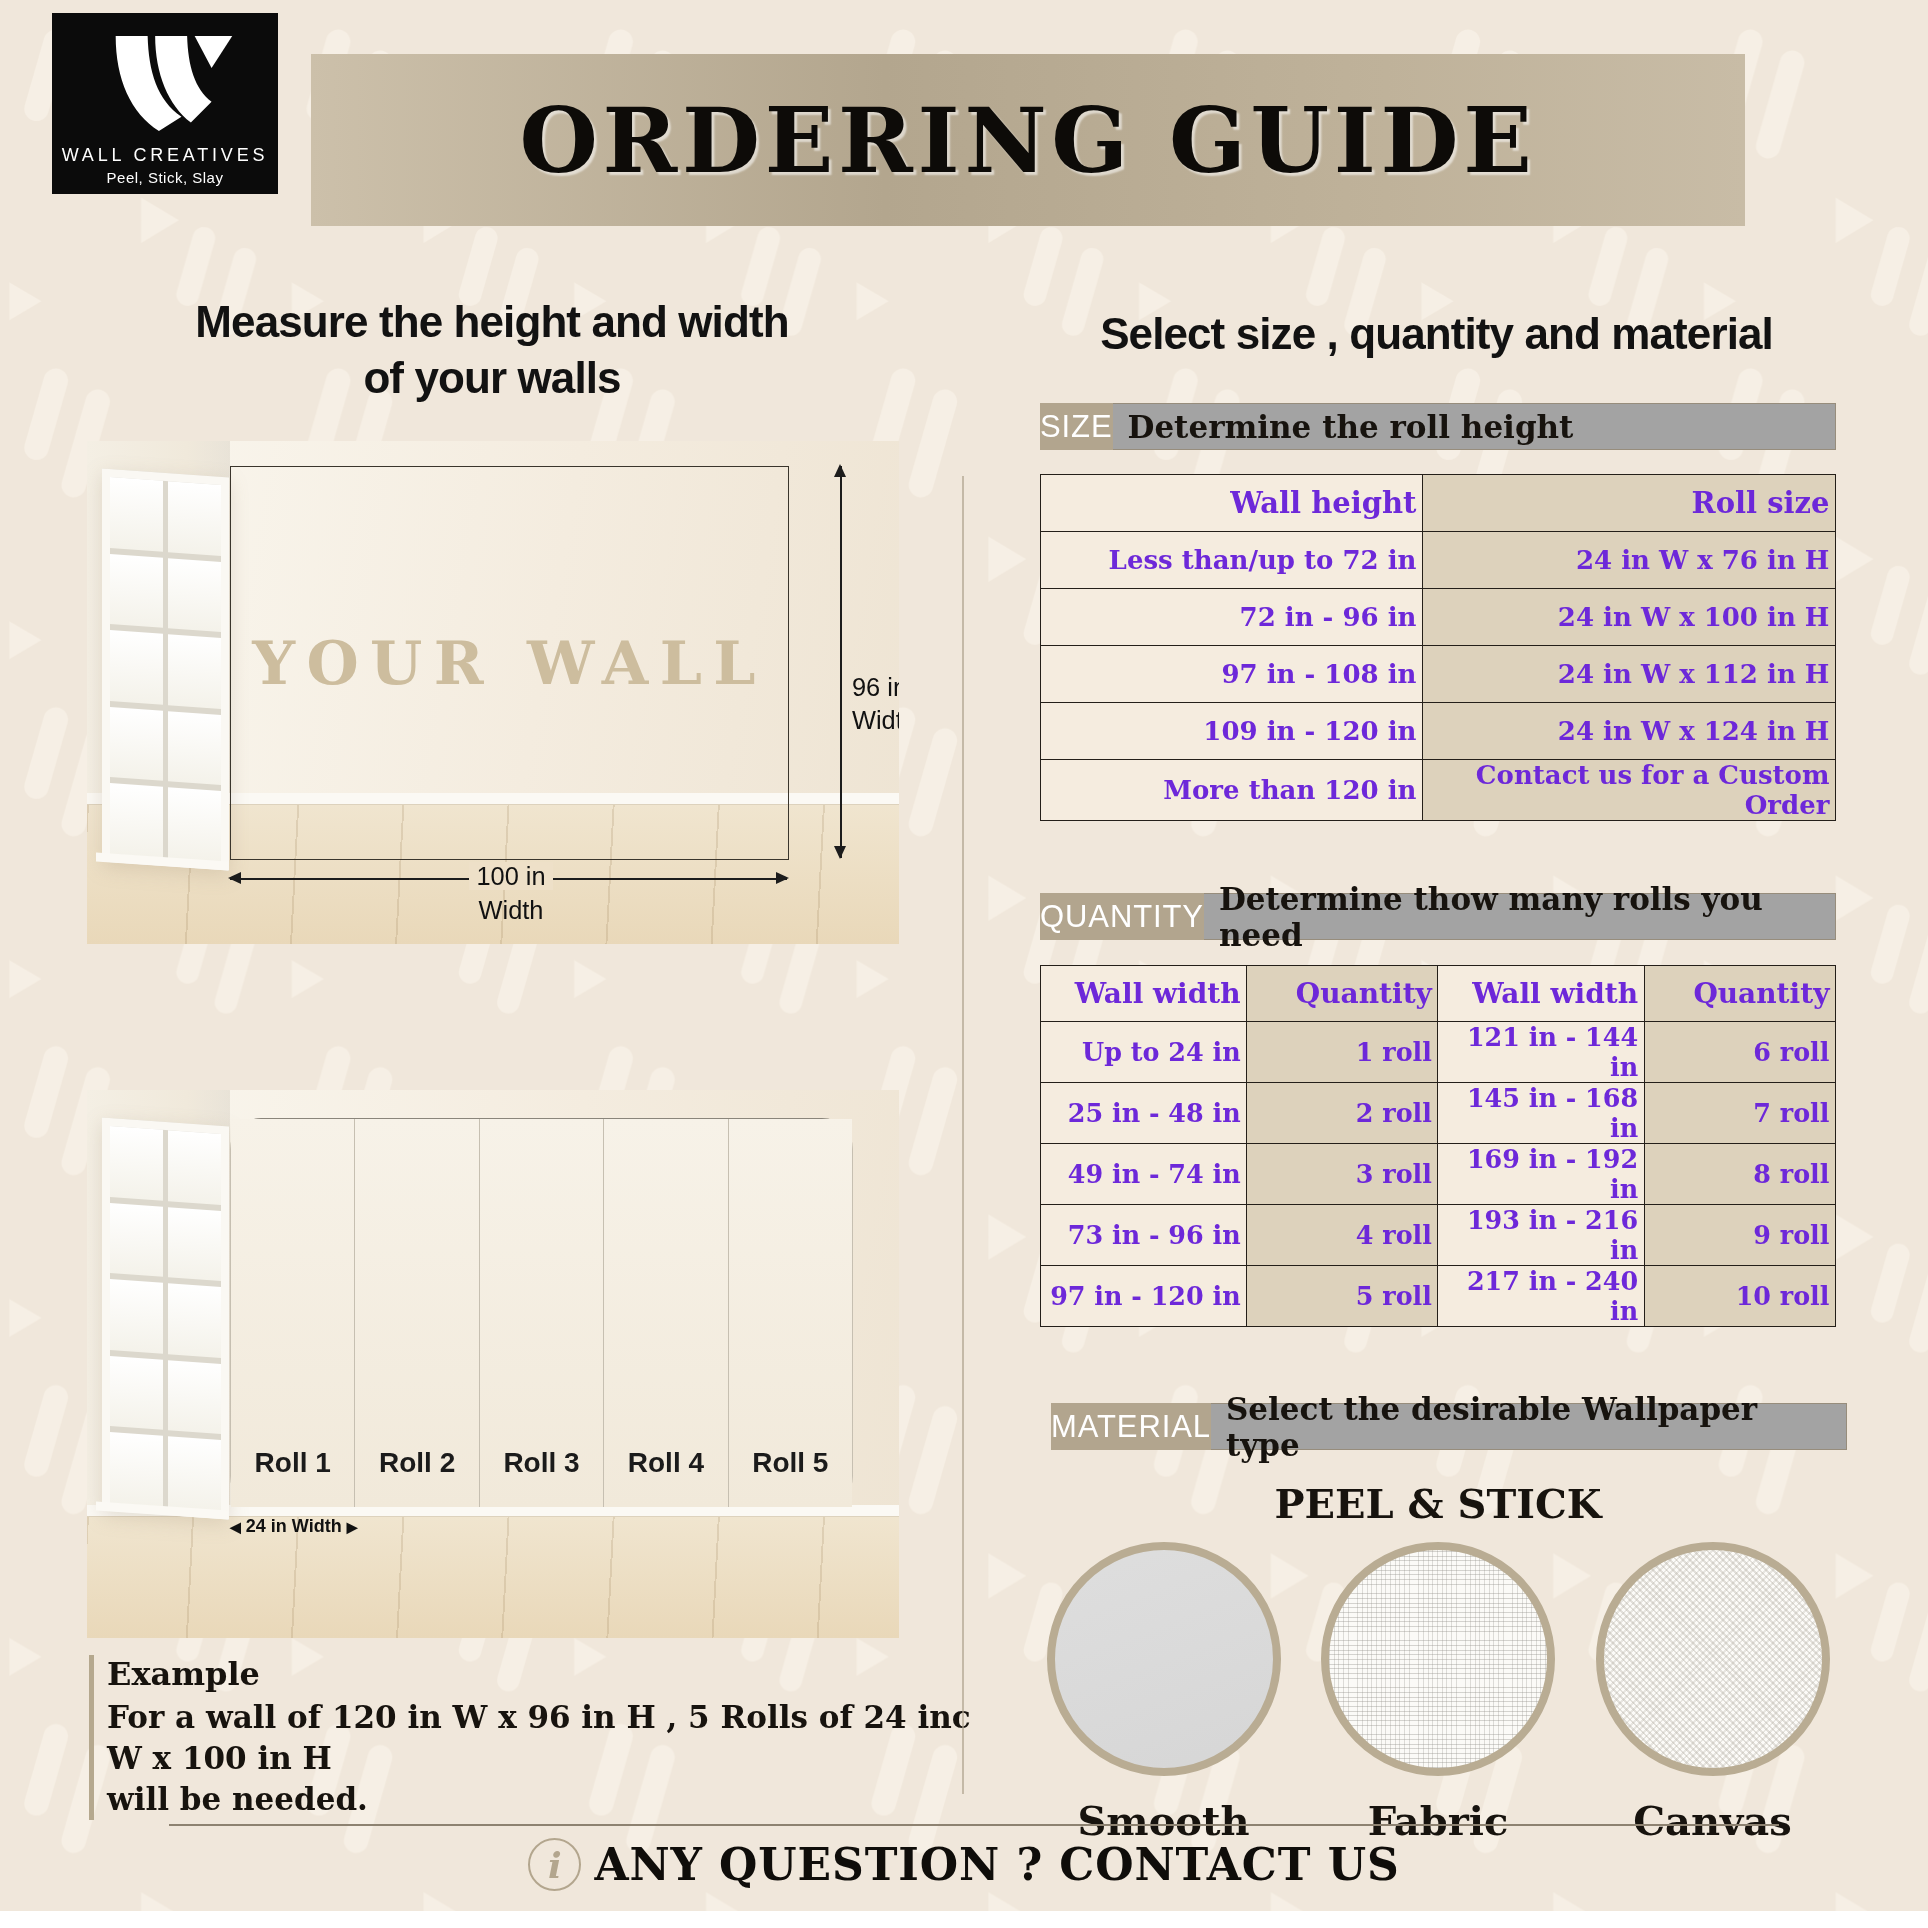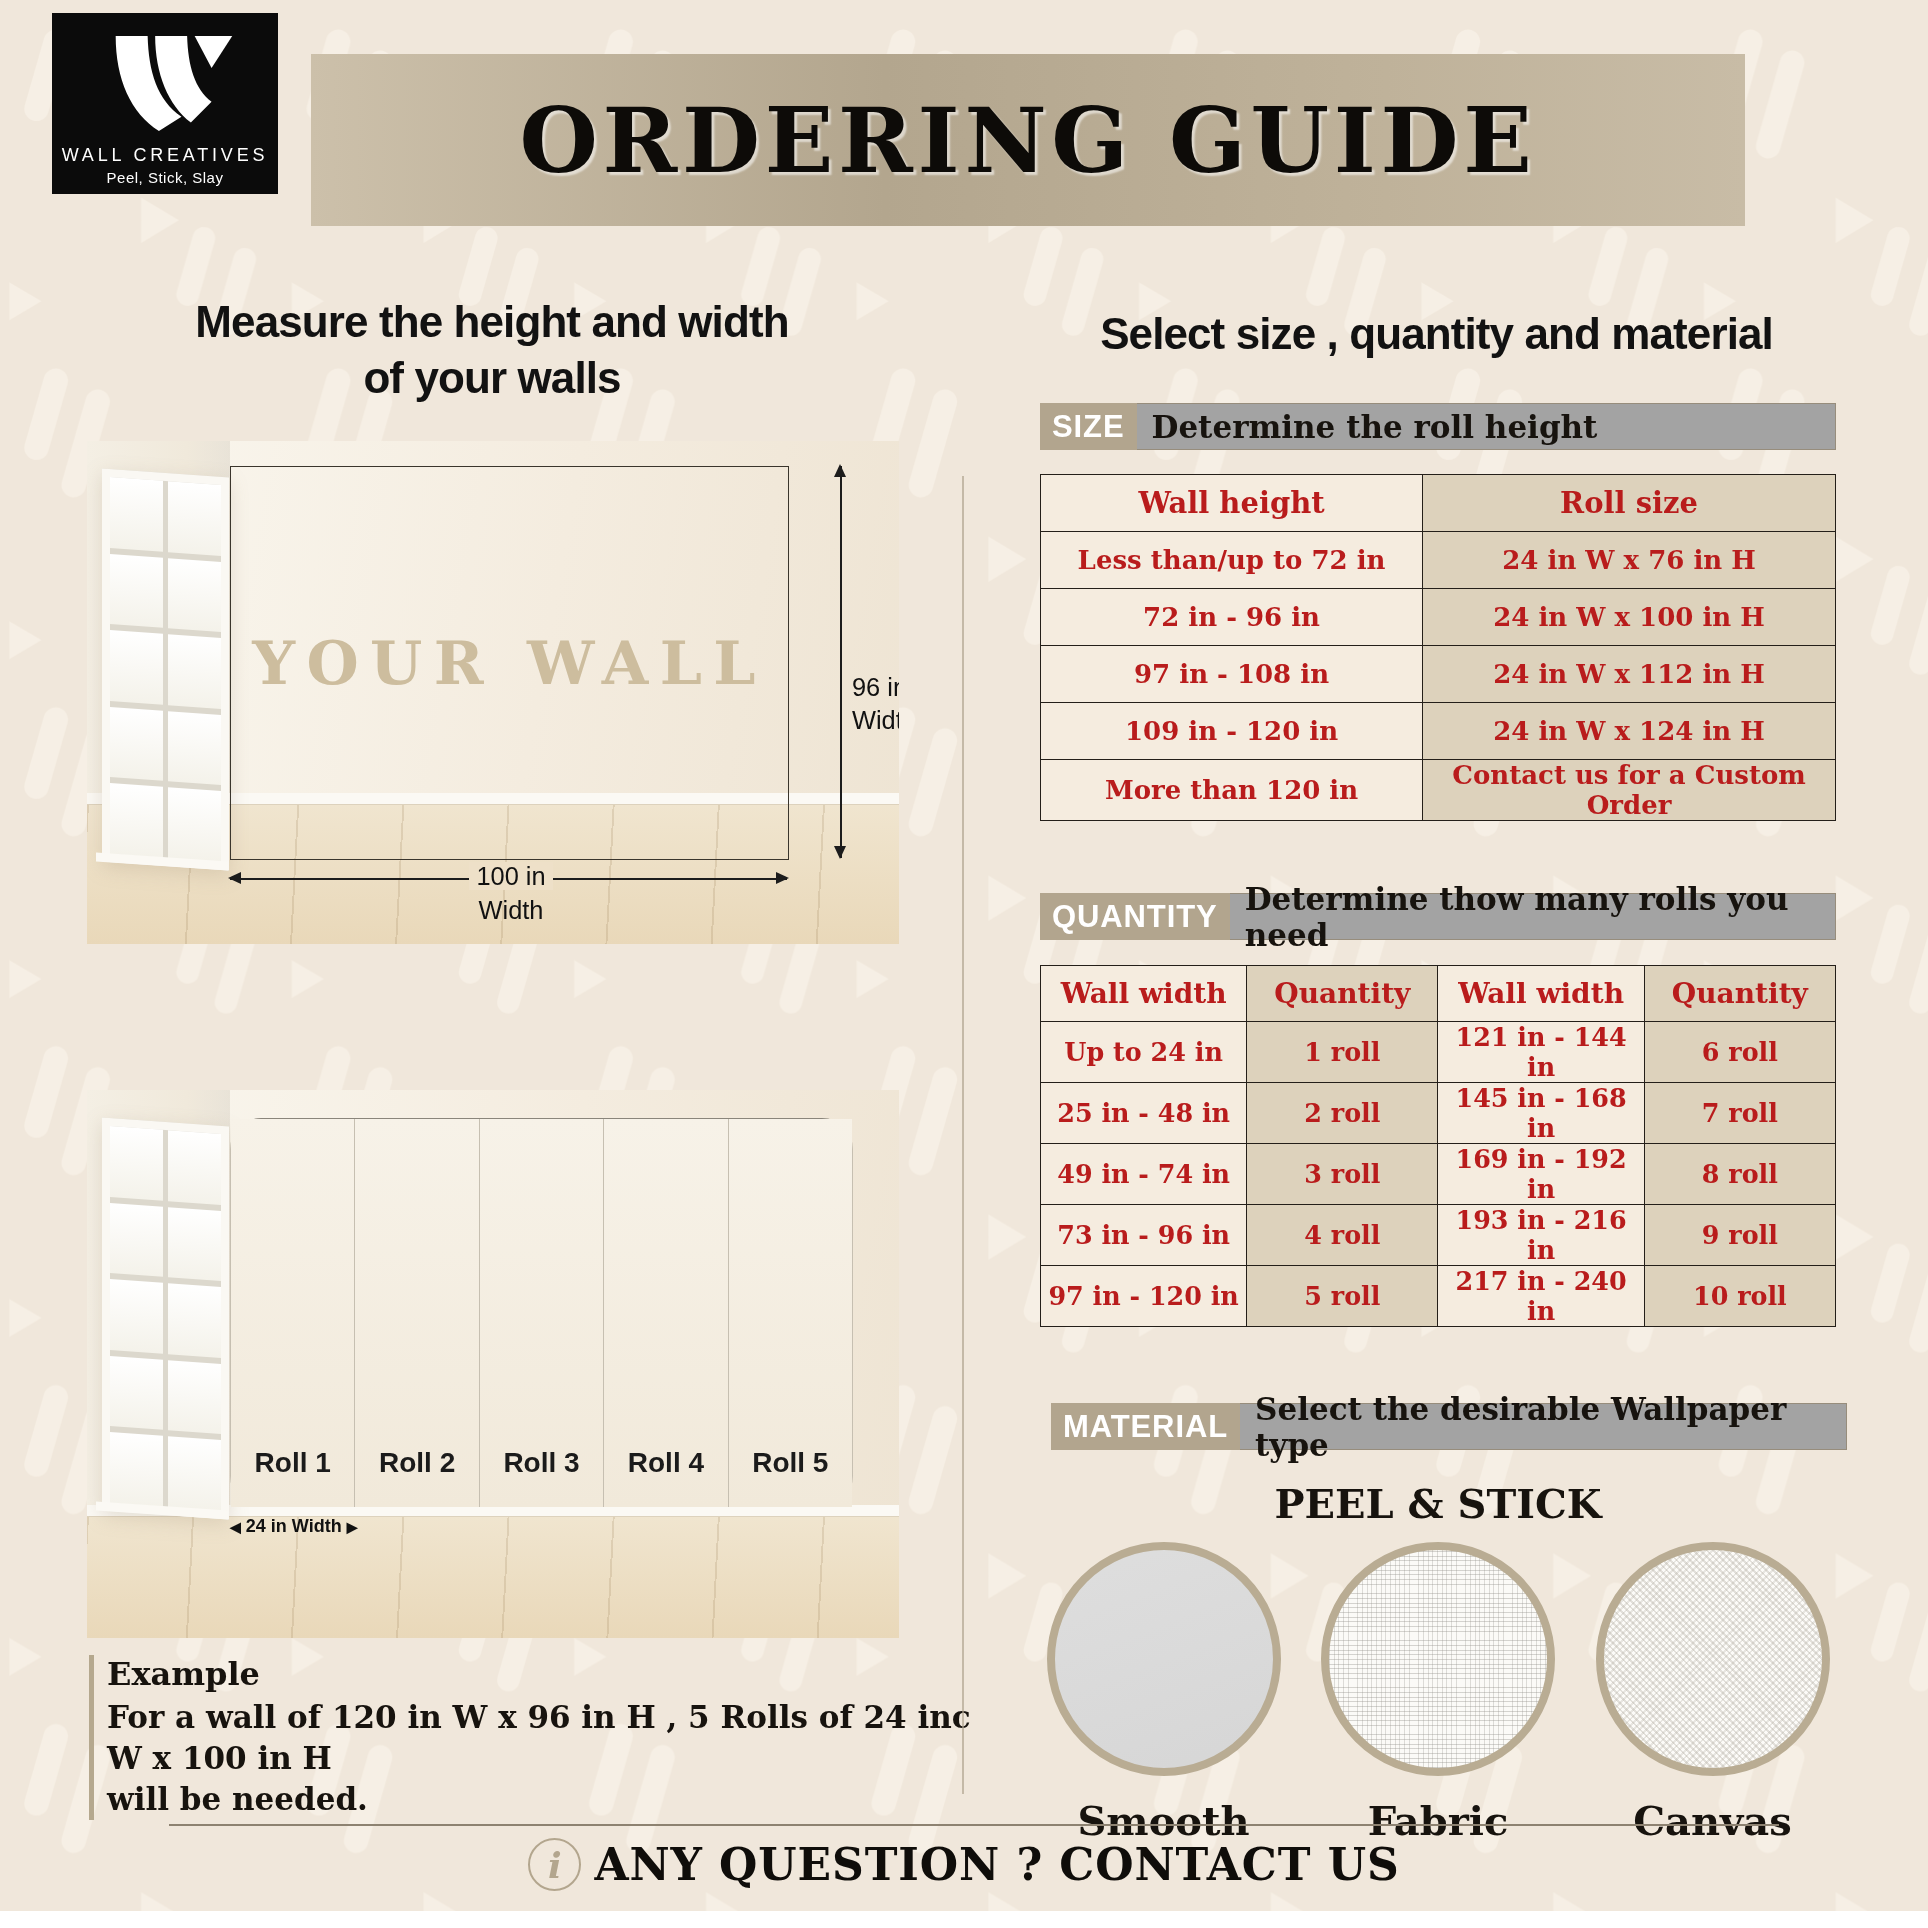--- a/index.html
+++ b/index.html
@@ -86,30 +86,30 @@
   .example{left:89px;top:1655px;width:876px;border-left:5.6px solid #b5a88e;padding-left:13px;
     font-family:"DejaVu Serif", serif;font-weight:700;color:#17130e;}
   .example .ex-title{font-size:32px;margin:0 0 3.8px 0;}
   .example .ex-line{font-size:31px;line-height:1.32;margin:0;}
 
   
   .vdivider{left:962px;top:476px;width:1.9px;height:1318px;background:#aca08c;opacity:.65;}
 
   
   .section-row{left:1040px;width:796px;height:47px;display:flex;align-items:stretch;}
-  .badge{background:#b2a58e;color:#fff;font-weight:700;font-size:31px;
-    display:flex;align-items:center;padding:0 12px;letter-spacing:0.9px;}
+  .badge{background:#b2a58e;color:#fff;font-weight:400;font-size:31px;
+    display:flex;align-items:center;padding:0 0;letter-spacing:0.9px;}
   .section-sub{flex:1;background:#a3a3a3;border:1.9px solid #978d7c;border-left:none;
     display:flex;align-items:center;padding:0 15px;
     font-family:"DejaVu Serif", serif;font-weight:700;font-size:31px;color:#17130e;}
   .size-row{top:403px;} .qty-row{top:893px;} .material-row{top:1403px;margin-left:11px;}
 
   table.guide{border-collapse:collapse;position:absolute;left:1040px;table-layout:fixed;}
-  table.guide td,table.guide th{border:1.9px solid #241f19;text-align:center;vertical-align:middle;
-    font-family:"DejaVu Serif", serif;font-weight:700;color:#b91c1c;padding:0 5.6px;}
+  table.guide td,table.guide th{border:1.9px solid #241f19;text-align:right;vertical-align:middle;
+    font-family:"DejaVu Serif", serif;font-weight:700;color:#6d28d9;padding:0 5.6px;}
   .size-table{top:474px;width:796px;}
   .size-table th{font-size:29px;height:56px;}
   .size-table td{font-size:26px;height:56px;}
   .size-table .c-cream{background:#f5ecdf;width:48%;}
   .size-table .c-tan{background:#ddd2bc;width:52%;}
   .qty-table{top:965px;width:796px;}
   .qty-table th{font-size:28px;height:55px;}
   .qty-table td{font-size:25.4px;height:55px;}
   .qty-table .c-cream{background:#f5ecdf;width:26%;}
   .qty-table .c-tan{background:#ddd2bc;width:24%;}

